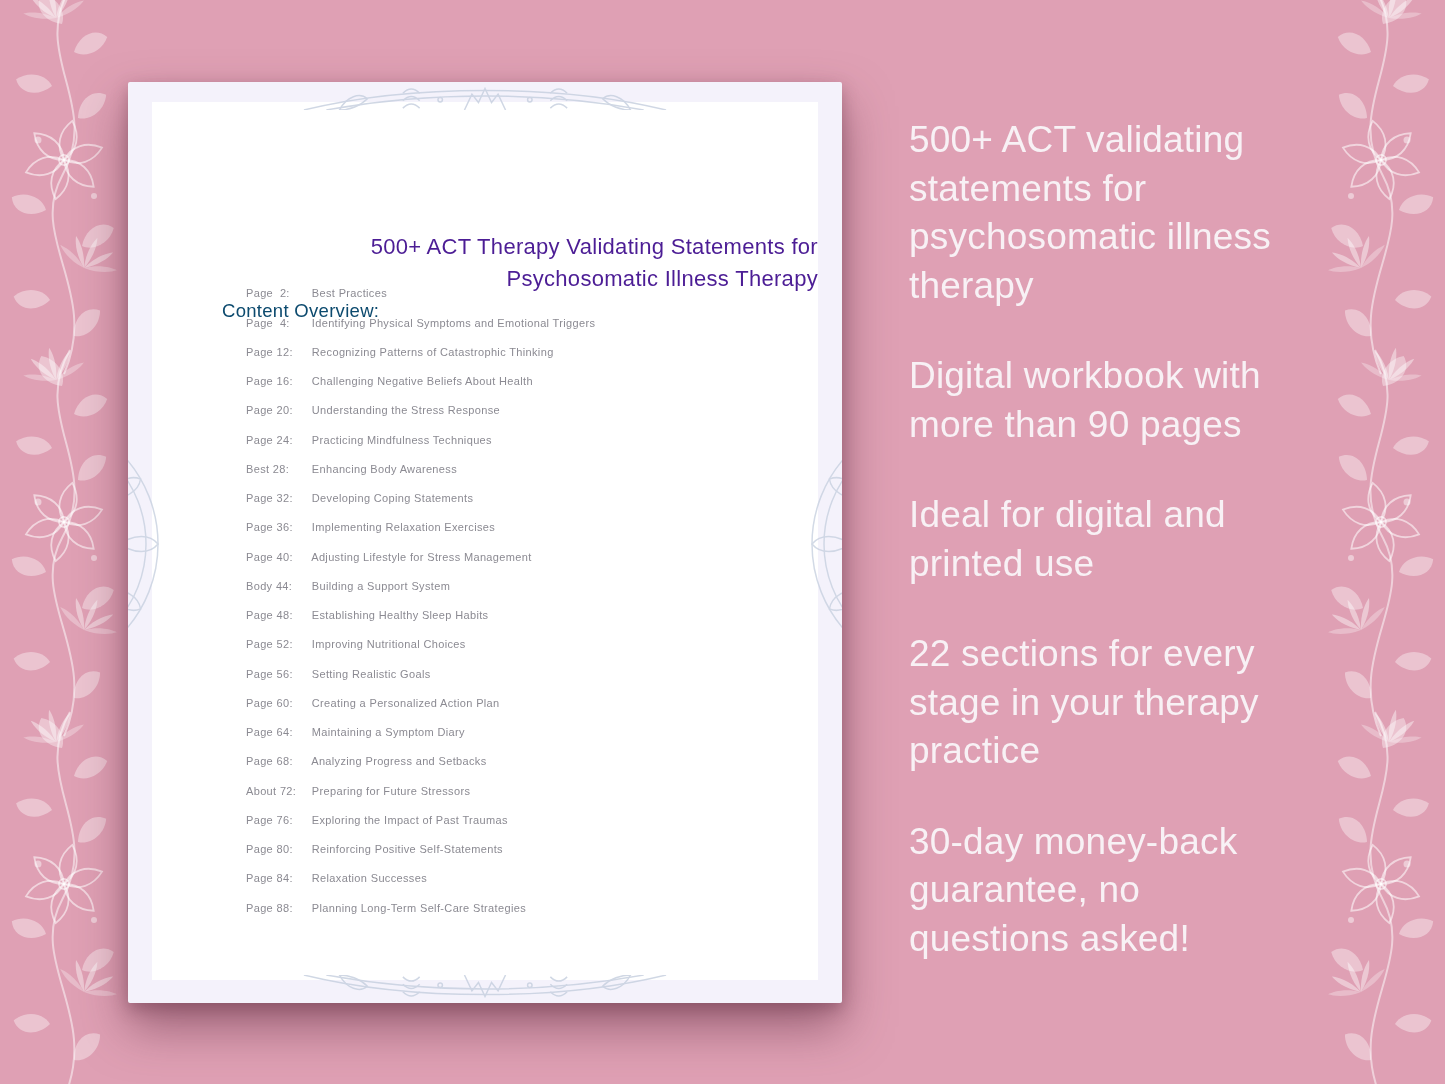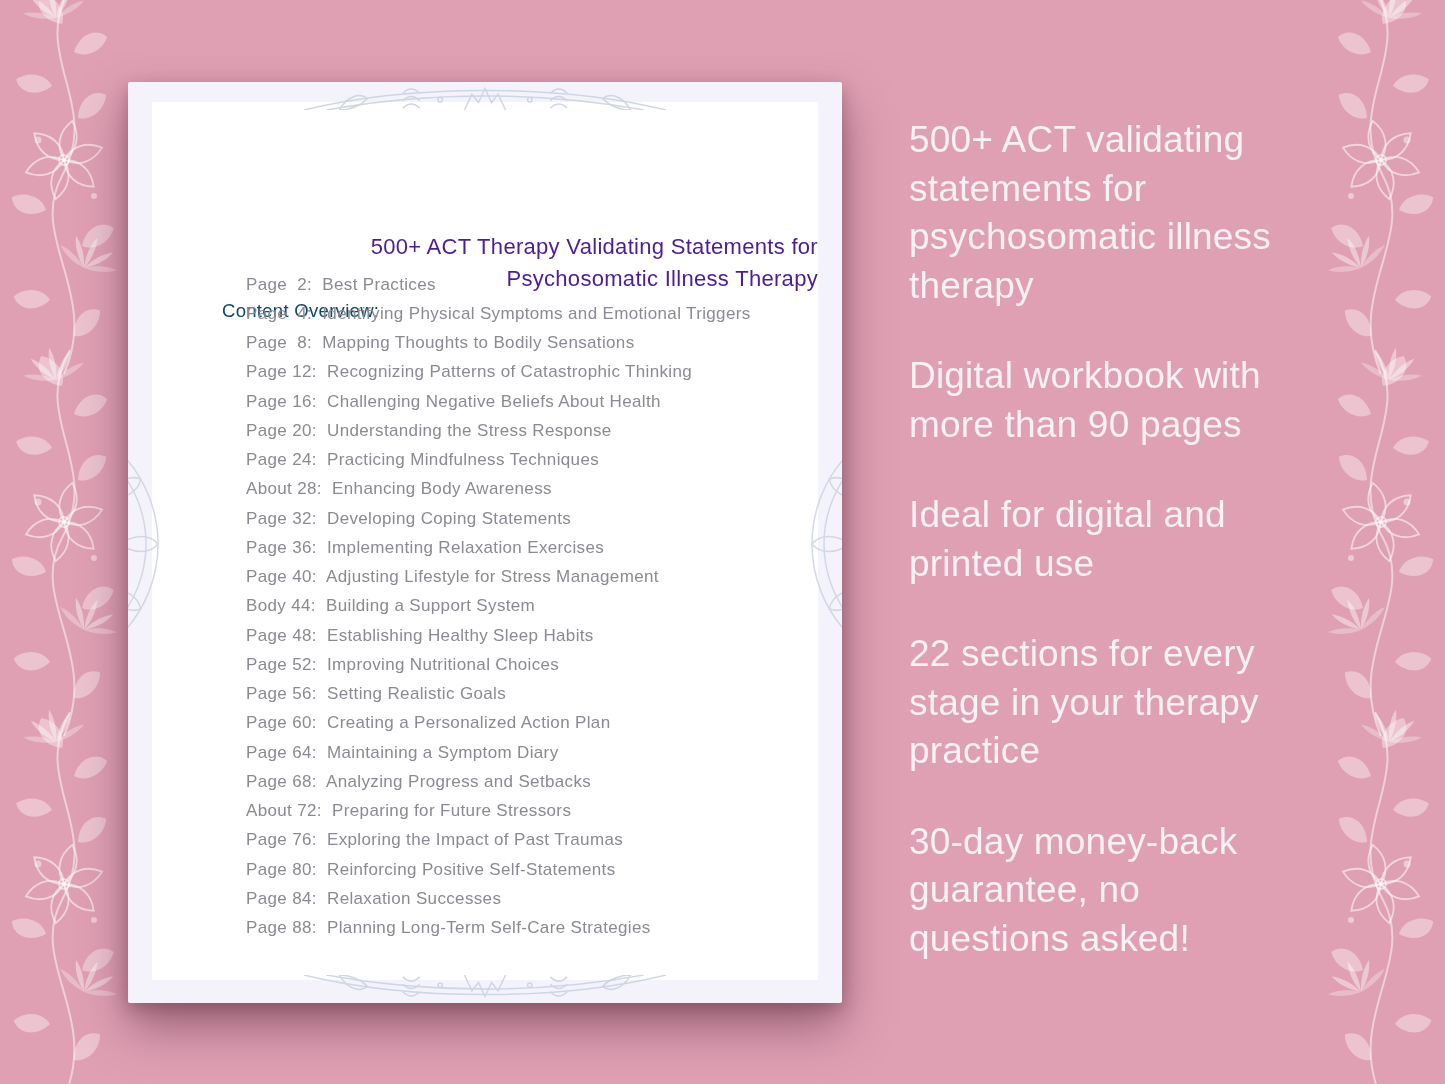--- a/index.html
+++ b/index.html
@@ -34,22 +34,22 @@
     text-align:right;color:#4c1d95;font-size:22px;line-height:32px;
     font-weight:500;letter-spacing:.3px;white-space:pre-line;
   }
   .overview-label{
     position:absolute;left:70px;top:198px;z-index:3;
     color:#0c4a6e;font-size:18.5px;font-weight:400;letter-spacing:.3px;
   }
   ul.toc{
     position:absolute;left:94px;top:168px;margin:0;padding:0;list-style:none;z-index:3;
   }
-  ul.toc li{height:29.25px;display:flex;align-items:center;
-    color:#8b8a92;font-size:17px;letter-spacing:.35px;font-weight:400;}
+  ul.toc li{height:29.25px;display:flex;align-items:flex-end;
+    color:#8b8a92;font-size:11px;letter-spacing:.35px;font-weight:400;}
   .toc-label{white-space:pre;display:inline-block;min-width:59px;}
   .toc-title{white-space:pre;}
   
   .marketing{
     position:absolute;left:897px;top:116px;width:440px;z-index:2;margin-left:12px;
   }
   .marketing p{
     margin:0 0 42px 0;color:#f8f1f5;font-size:37px;line-height:48.5px;
     font-weight:400;letter-spacing:.2px;white-space:pre-line;
   }
@@ -200,41 +200,37 @@
     <ul class="toc" id="toc">
         <li>
           <span class="toc-label">Page  2:</span>
           <span class="toc-title">  Best Practices</span>
         </li>
         <li>
           <span class="toc-label">Page  4:</span>
           <span class="toc-title">  Identifying Physical Symptoms and Emotional Triggers</span>
         </li>
         <li>
-          <span class="toc-label">Page  8:</span>
-          <span class="toc-title">  Mapping Thoughts to Bodily Sensations</span>
-        </li>
-        <li>
           <span class="toc-label">Page 12:</span>
           <span class="toc-title">  Recognizing Patterns of Catastrophic Thinking</span>
         </li>
         <li>
           <span class="toc-label">Page 16:</span>
           <span class="toc-title">  Challenging Negative Beliefs About Health</span>
         </li>
         <li>
           <span class="toc-label">Page 20:</span>
           <span class="toc-title">  Understanding the Stress Response</span>
         </li>
         <li>
           <span class="toc-label">Page 24:</span>
           <span class="toc-title">  Practicing Mindfulness Techniques</span>
         </li>
         <li>
-          <span class="toc-label">About 28:</span>
+          <span class="toc-label">Best 28:</span>
           <span class="toc-title">  Enhancing Body Awareness</span>
         </li>
         <li>
           <span class="toc-label">Page 32:</span>
           <span class="toc-title">  Developing Coping Statements</span>
         </li>
         <li>
           <span class="toc-label">Page 36:</span>
           <span class="toc-title">  Implementing Relaxation Exercises</span>
         </li>

